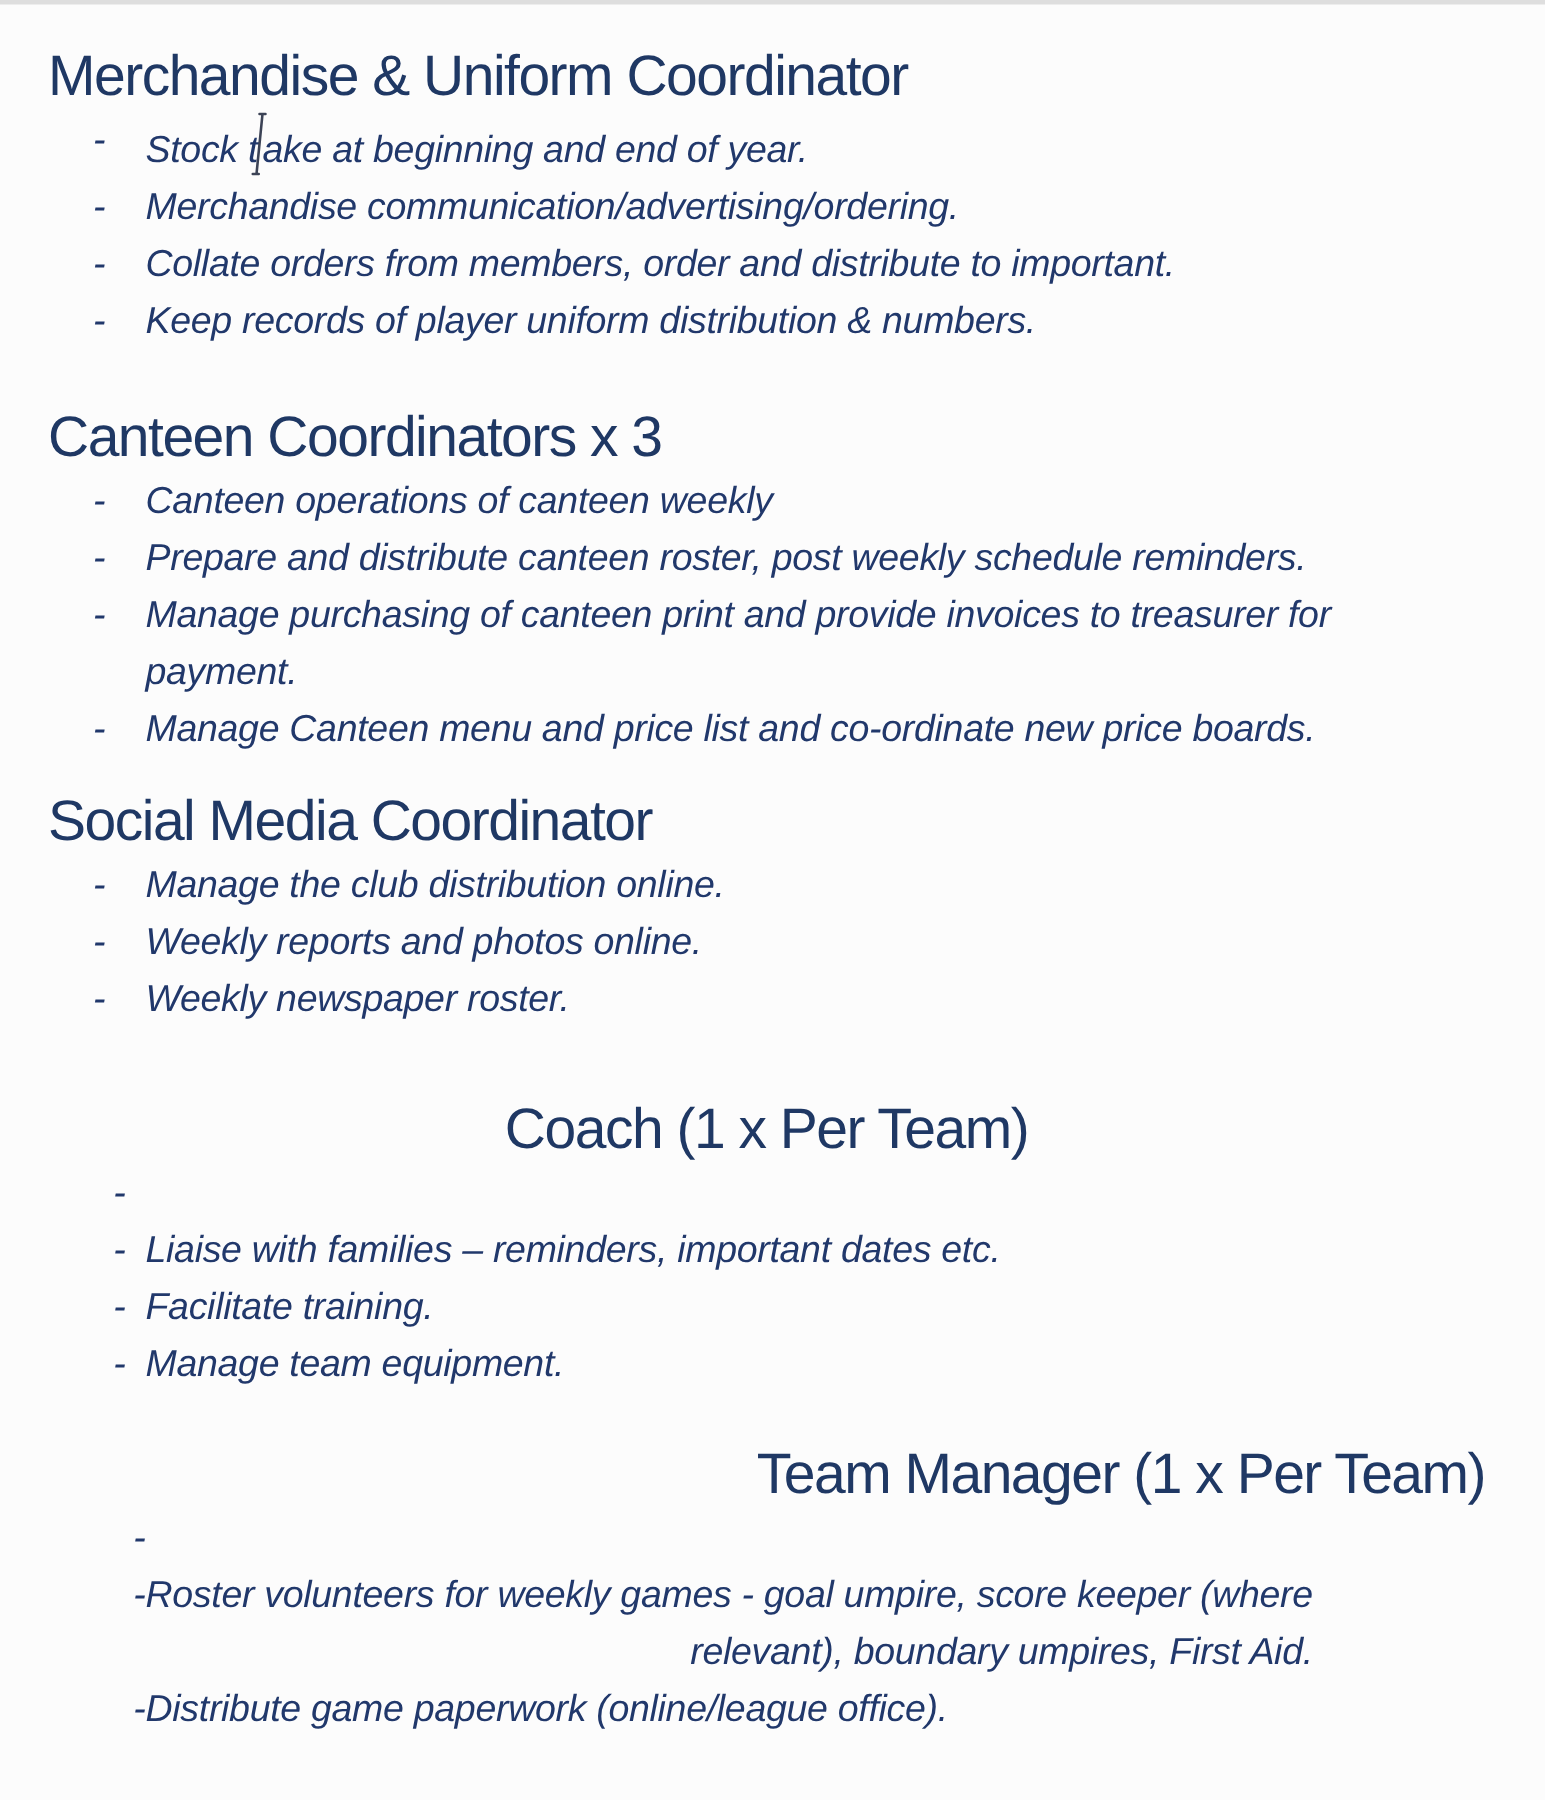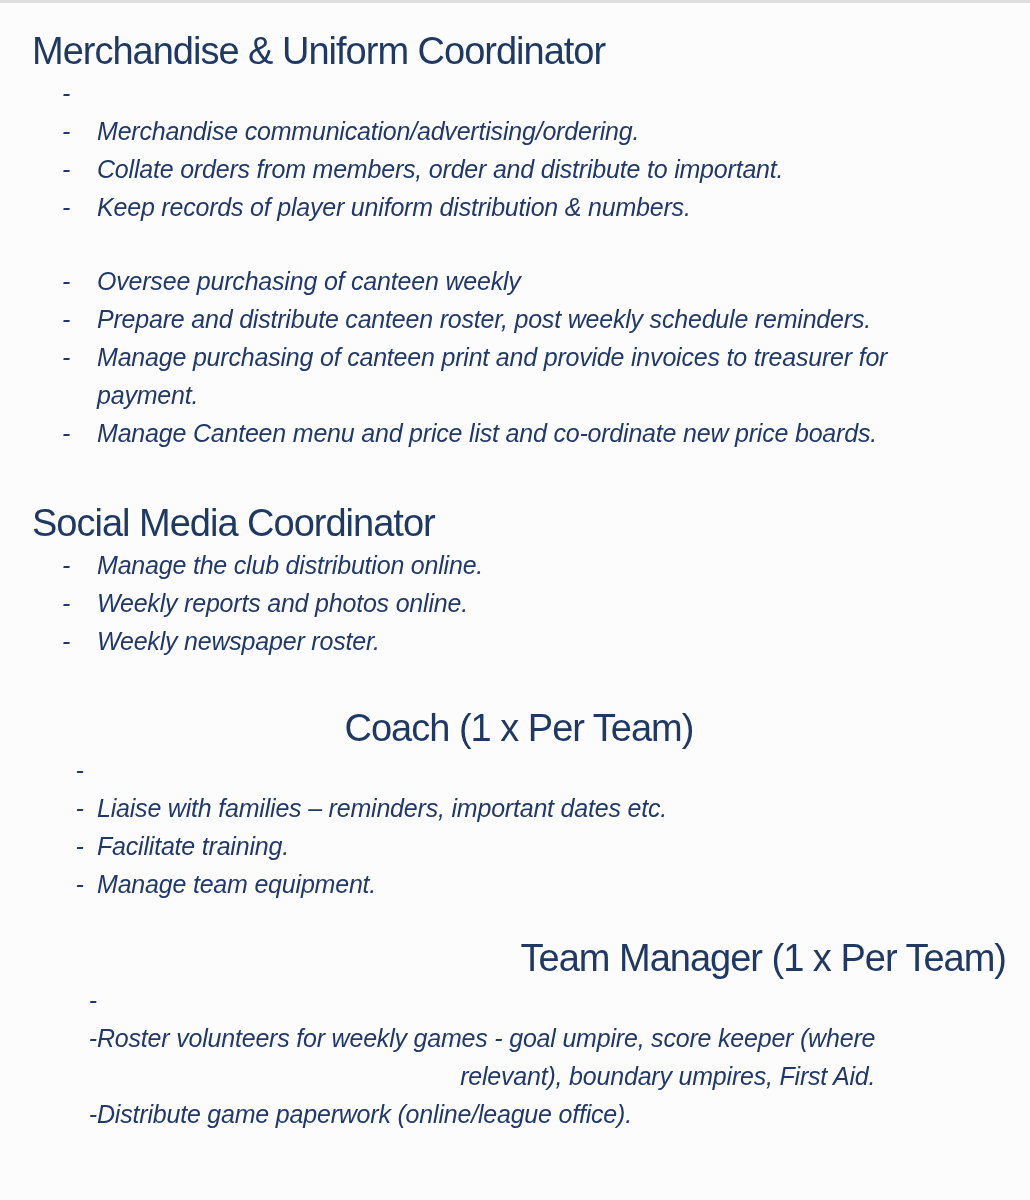--- a/index.html
+++ b/index.html
@@ -14,25 +14,25 @@
     overflow: hidden;
     position: relative;
   }
   .top-edge {
     height: 3px;
     width: 100%;
     background: #d4d4d4;
     opacity: .75;
   }
   .doc {
-    padding: 25px 24px 0 32px;
+    padding: 25px 40px 0 32px;
   }
   .sec { margin: 0; }
   .sec.s2 { margin-top: 36px; }
-  .sec.s3 { margin-top: 48px; }
+  .sec.s3 { margin-top: 20px; }
   .sec.s4 { margin-top: 45px; text-align: center; }
   .sec.s5 { margin-top: 32px; text-align: right; }
   h1.sec-title {
     margin: 0;
     font-size: 38px;
     line-height: 46px;
     font-weight: 400;
     letter-spacing: -1px;
     color: var(--heading, #1f3864);
     font-family: "Liberation Sans", sans-serif;
@@ -78,41 +78,45 @@
 
 <div class="top-edge"></div>
 
 <div class="doc">
 
   <section class="sec s1">
     <h1 class="sec-title">Merchandise &amp; Uniform Coordinator</h1>
     <ul class="bullets">
       <li>
         <span class="dash">-</span>
+        <span class="txt"><span>Stock t</span><span class="caret"><svg width="14" height="44" viewBox="0 0 14 44">
+                <path d="M7 2 L11 2 M9 2 L5 42 M2.5 42 L6.5 42" fill="none" stroke="#3c4356" stroke-width="1.7" stroke-linecap="round"></path>
+              </svg></span><span>ake at beginning and end of year.</span></span>
       </li>
       <li>
         <span class="dash">-</span>
         <span class="txt">Merchandise communication/advertising/ordering.</span>
       </li>
       <li>
         <span class="dash">-</span>
         <span class="txt">Collate orders from members, order and distribute to important.</span>
       </li>
       <li>
         <span class="dash">-</span>
         <span class="txt">Keep records of player uniform distribution &amp; numbers.</span>
       </li>
     </ul>
   </section>
 
   <section class="sec s2">
+    <h1 class="sec-title">Canteen Coordinators x 3</h1>
     <ul class="bullets">
       <li>
         <span class="dash">-</span>
-        <span class="txt">Oversee purchasing of canteen weekly</span>
+        <span class="txt">Canteen operations of canteen weekly</span>
       </li>
       <li>
         <span class="dash">-</span>
         <span class="txt">Prepare and distribute canteen roster, post weekly schedule reminders.</span>
       </li>
       <li>
         <span class="dash">-</span>
         <span class="txt"><span>Manage purchasing of canteen print and provide invoices to treasurer for</span><br><span>payment.</span></span>
       </li>
       <li>

